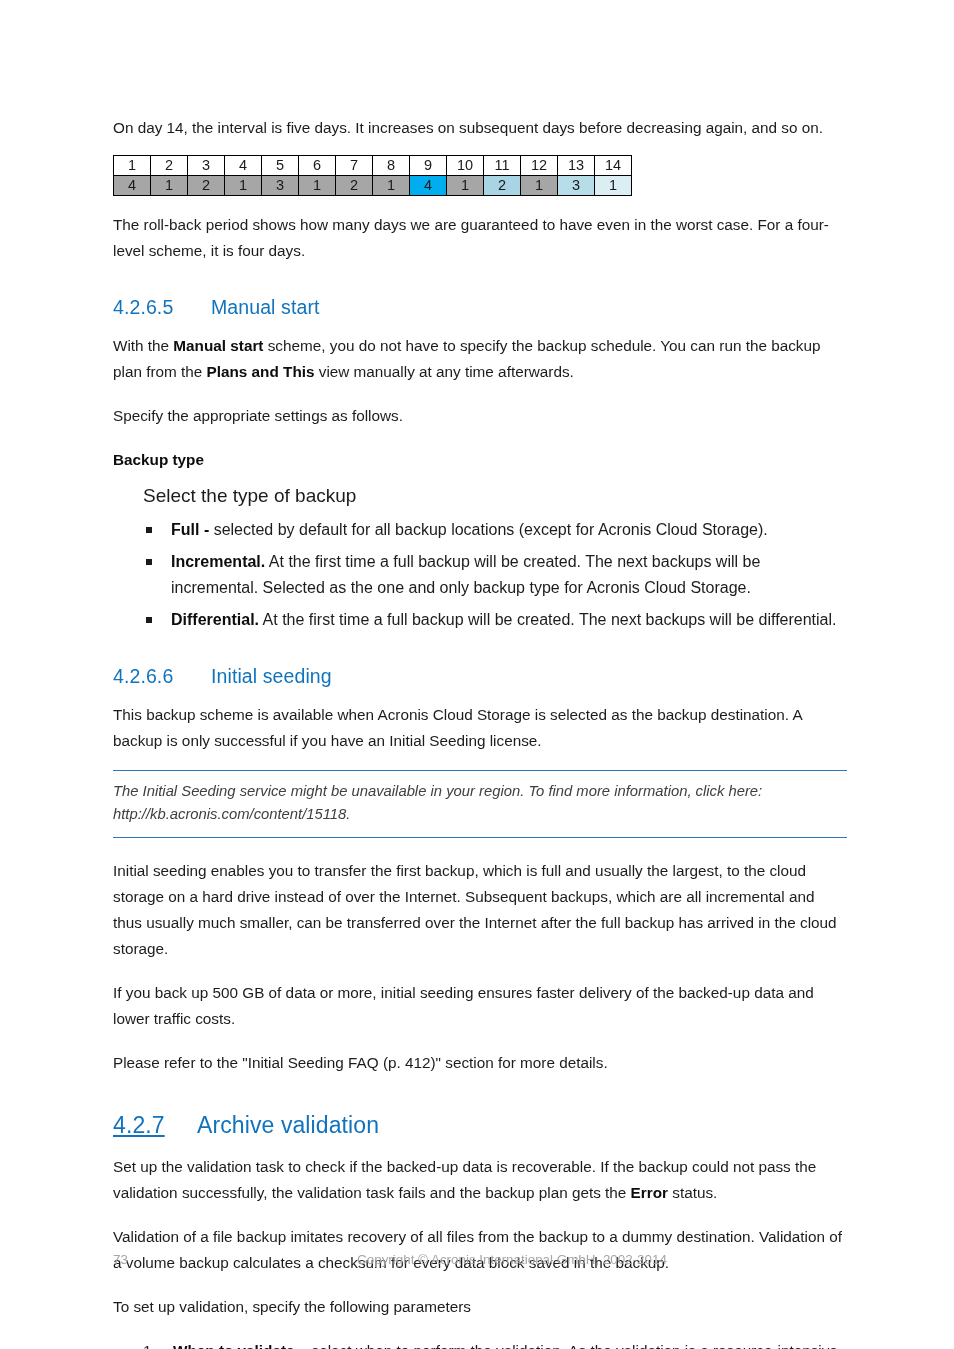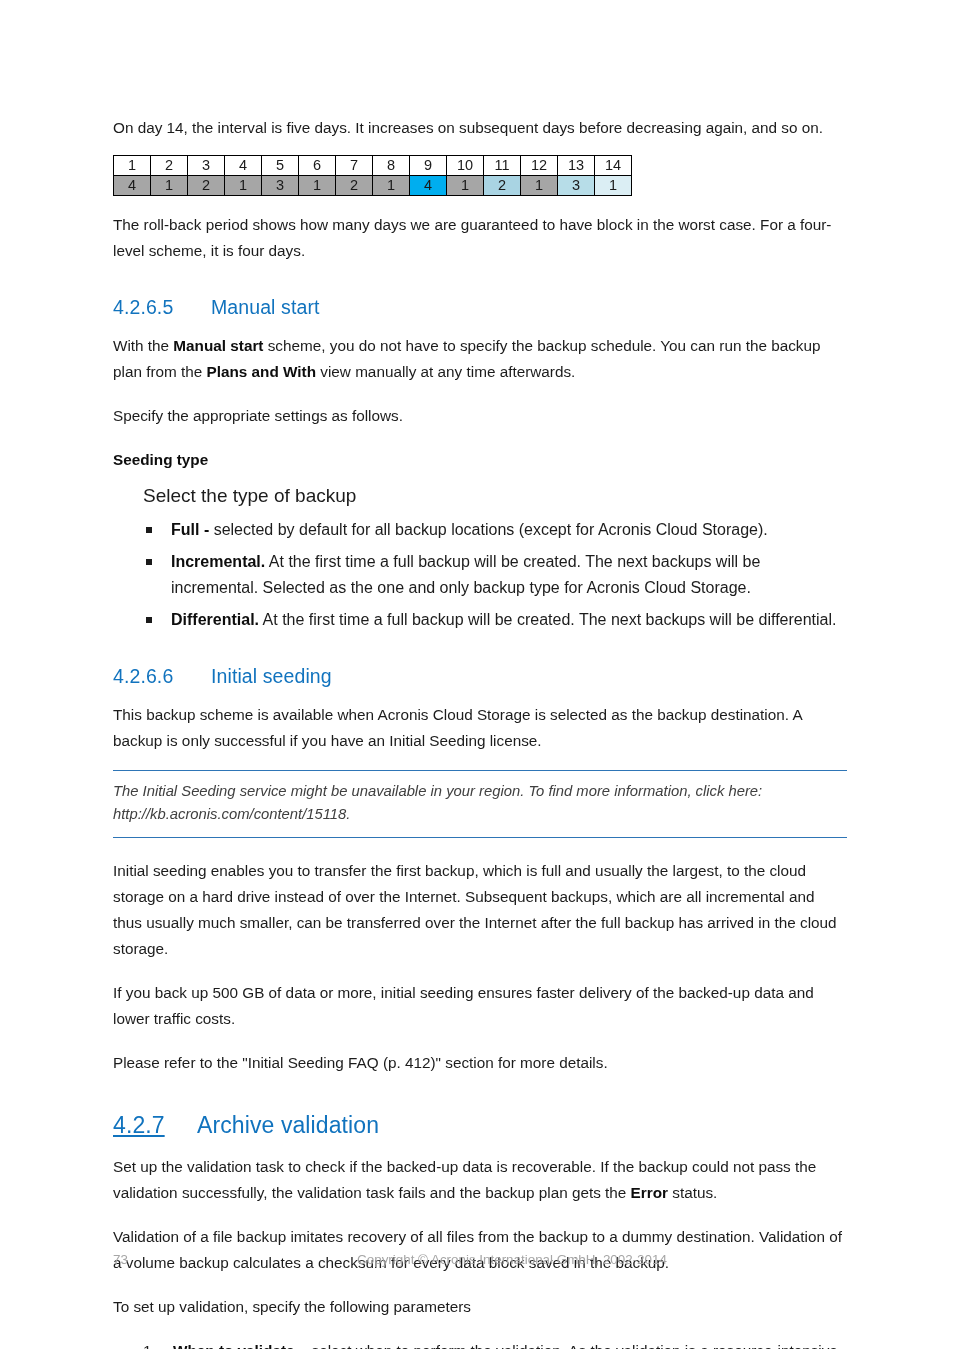--- a/index.html
+++ b/index.html
@@ -217,29 +217,29 @@
           <td style="background: rgb(0, 174, 239);">4</td>
           <td style="background: rgb(166, 166, 166);">1</td>
           <td style="background: rgb(169, 212, 227);">2</td>
           <td style="background: rgb(166, 166, 166);">1</td>
           <td style="background: rgb(183, 221, 232);">3</td>
           <td style="background: rgb(219, 238, 244);">1</td>
         </tr>
       </tbody>
     </table>
 
-    <p class="body">The roll-back period shows how many days we are guaranteed to have block in the worst case. For a four-level scheme, it is four days.</p>
+    <p class="body">The roll-back period shows how many days we are guaranteed to have even in the worst case. For a four-level scheme, it is four days.</p>
 
     <h3 class="sec"><span class="secnum">4.2.6.5</span><span>Manual start</span></h3>
 
-    <p class="body"><span>With the </span><b>Manual start</b><span> scheme, you do not have to specify the backup schedule. You can run the backup plan from the </span><b>Plans and With</b><span> view manually at any time afterwards.</span></p>
+    <p class="body"><span>With the </span><b>Manual start</b><span> scheme, you do not have to specify the backup schedule. You can run the backup plan from the </span><b>Plans and This</b><span> view manually at any time afterwards.</span></p>
 
     <p class="body">Specify the appropriate settings as follows.</p>
 
-    <p class="boldlabel">Seeding type</p>
+    <p class="boldlabel">Backup type</p>
 
     <p class="indent1">Select the type of backup</p>
 
     <ul class="sqbullets">
       <li><b>Full -</b><span> selected by default for all backup locations (except for Acronis Cloud Storage).</span></li>
       <li><b>Incremental.</b><span> At the first time a full backup will be created. The next backups will be incremental. Selected as the one and only backup type for Acronis Cloud Storage.</span></li>
       <li><b>Differential.</b><span> At the first time a full backup will be created. The next backups will be differential.</span></li>
     </ul>
 
     <h3 class="sec"><span class="secnum">4.2.6.6</span><span>Initial seeding</span></h3>

